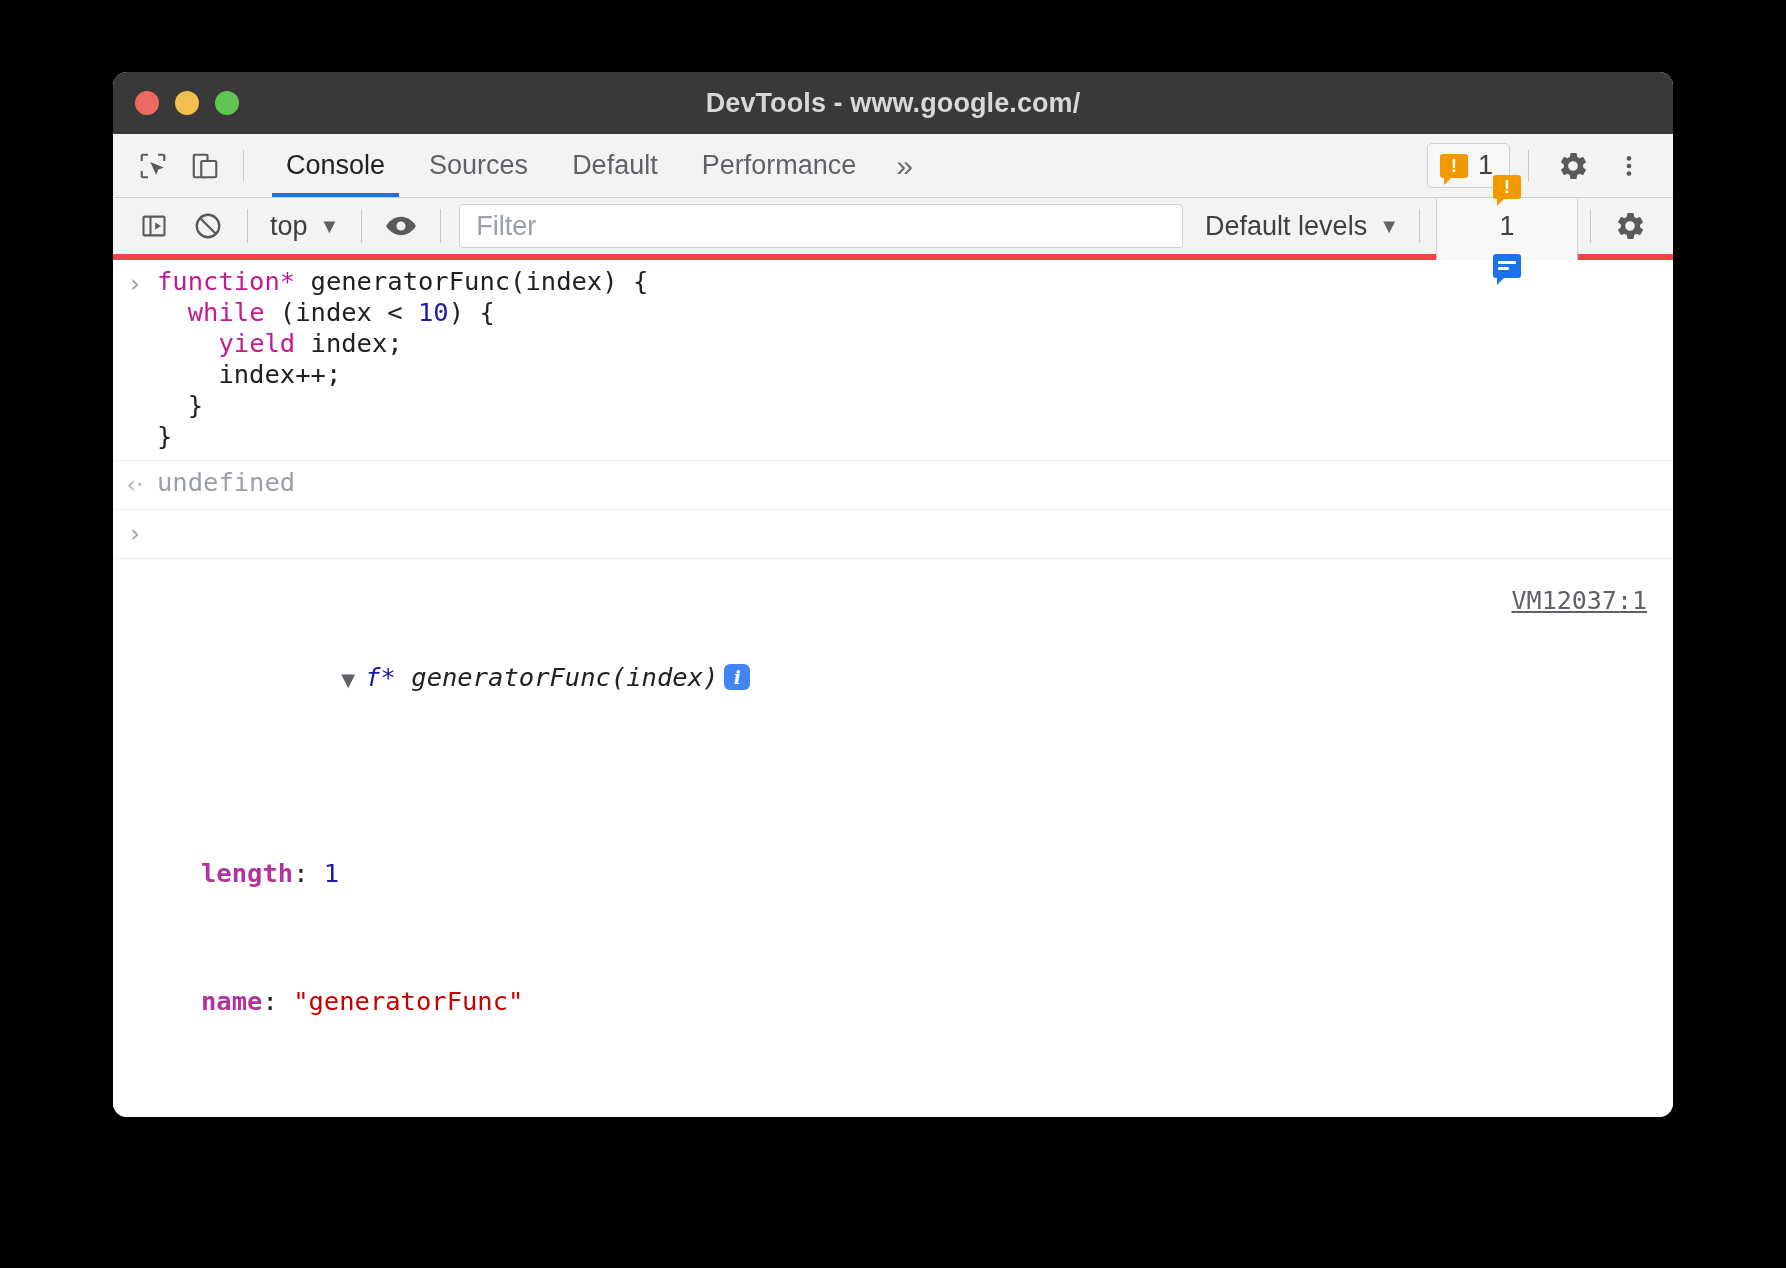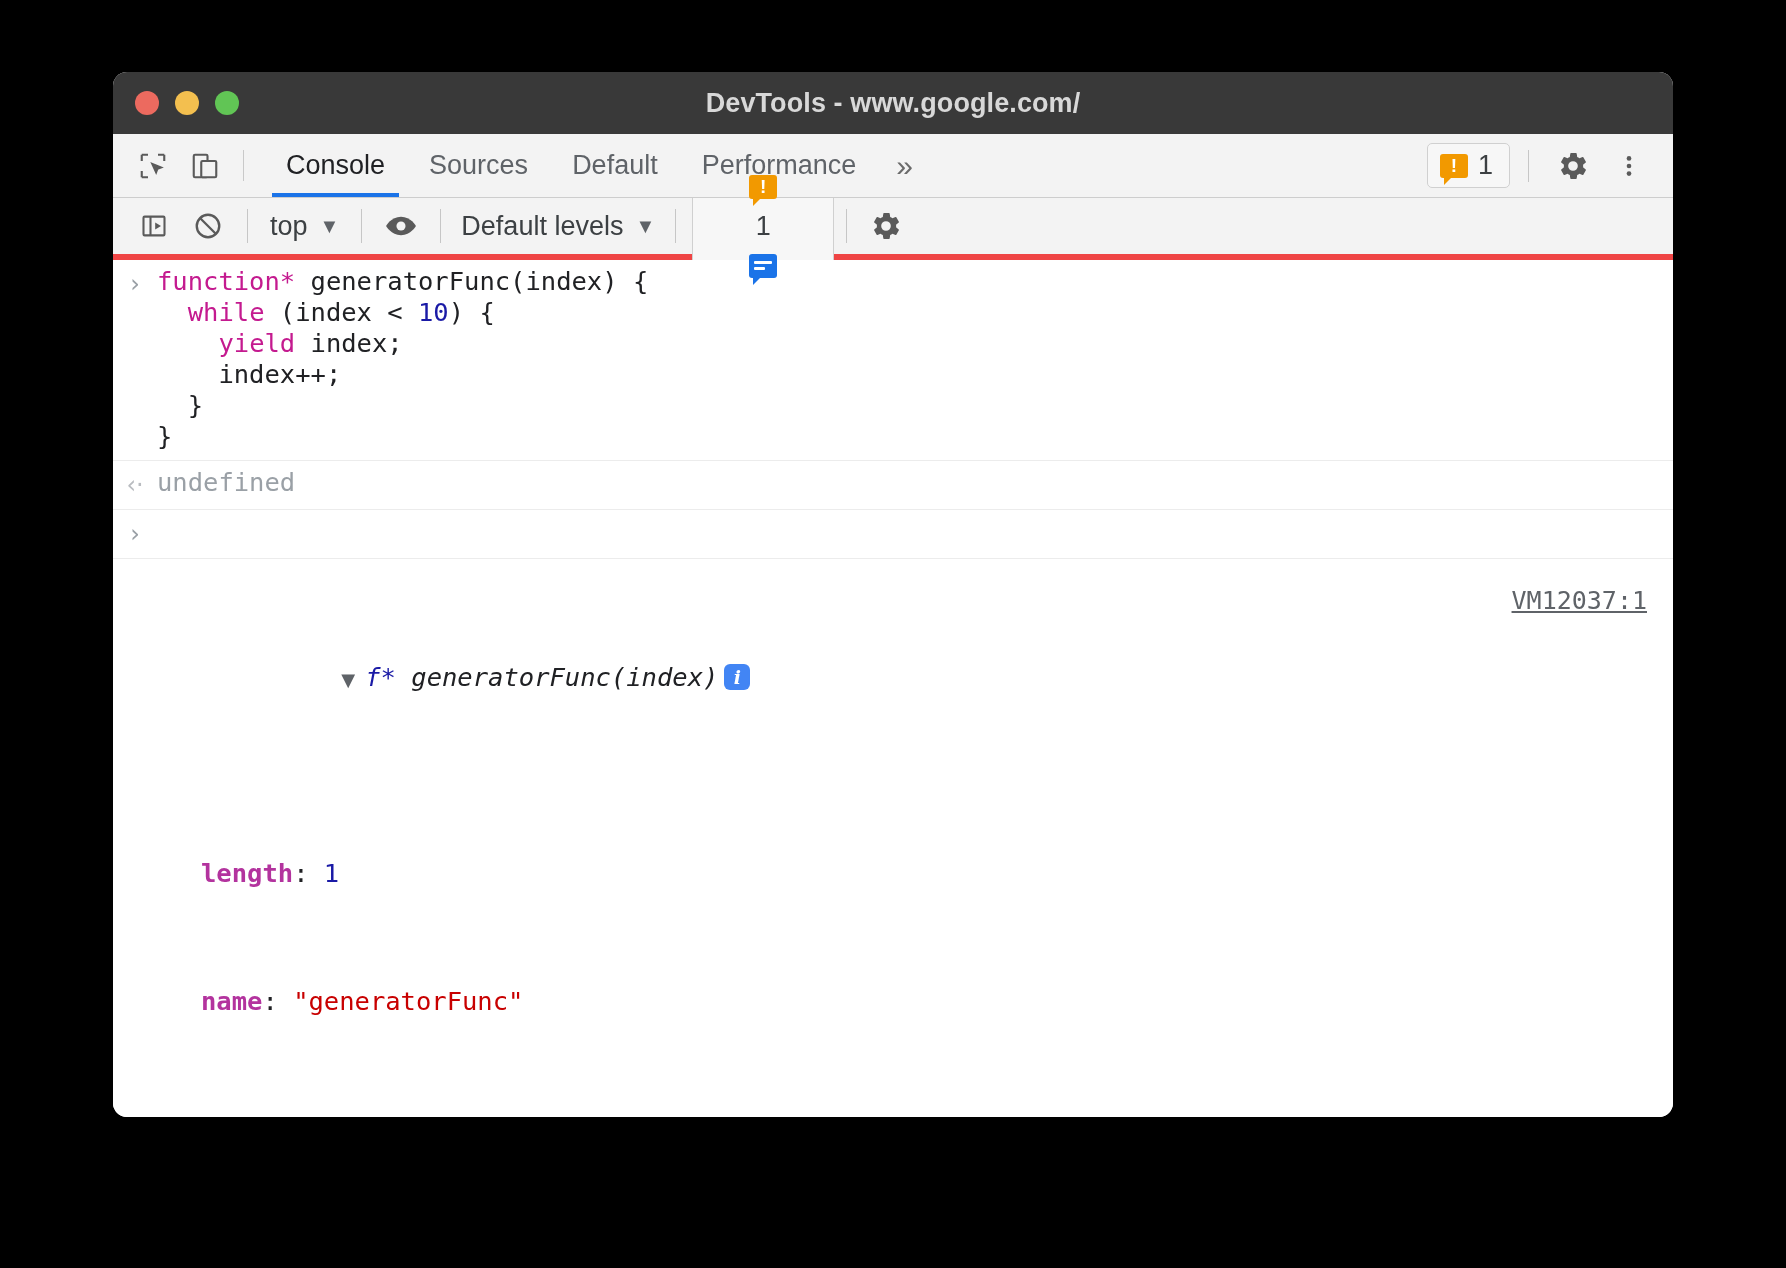--- a/index.html
+++ b/index.html
@@ -375,20 +375,23 @@
         <span class="caret">▼</span>
       </div>
       <div class="cb-sep"></div>
       <div class="cb-btn">
         <svg width="34" height="30" viewBox="0 0 24 18" fill="none" stroke="#5a5a5a" stroke-width="1.9">
           <path d="M1.5 9S5 2.5 12 2.5 22.5 9 22.5 9 19 15.5 12 15.5 1.5 9 1.5 9z" fill="#5a5a5a" stroke="none"></path>
           <circle cx="12" cy="9" r="3.2" fill="#f3f3f3" stroke="none"></circle>
         </svg>
       </div>
       <div class="cb-sep"></div>
+      <div class="filter-input">
+        <span>Filter</span>
+      </div>
       <div class="levels">
         <span>Default levels</span>
         <span class="caret">▼</span>
       </div>
       <div class="cb-sep"></div>
       <div class="issues-chip">
         <span class="label">3 Issues:</span>
         <span class="badge-warn">
             <span class="bang">!</span>
           </span>

